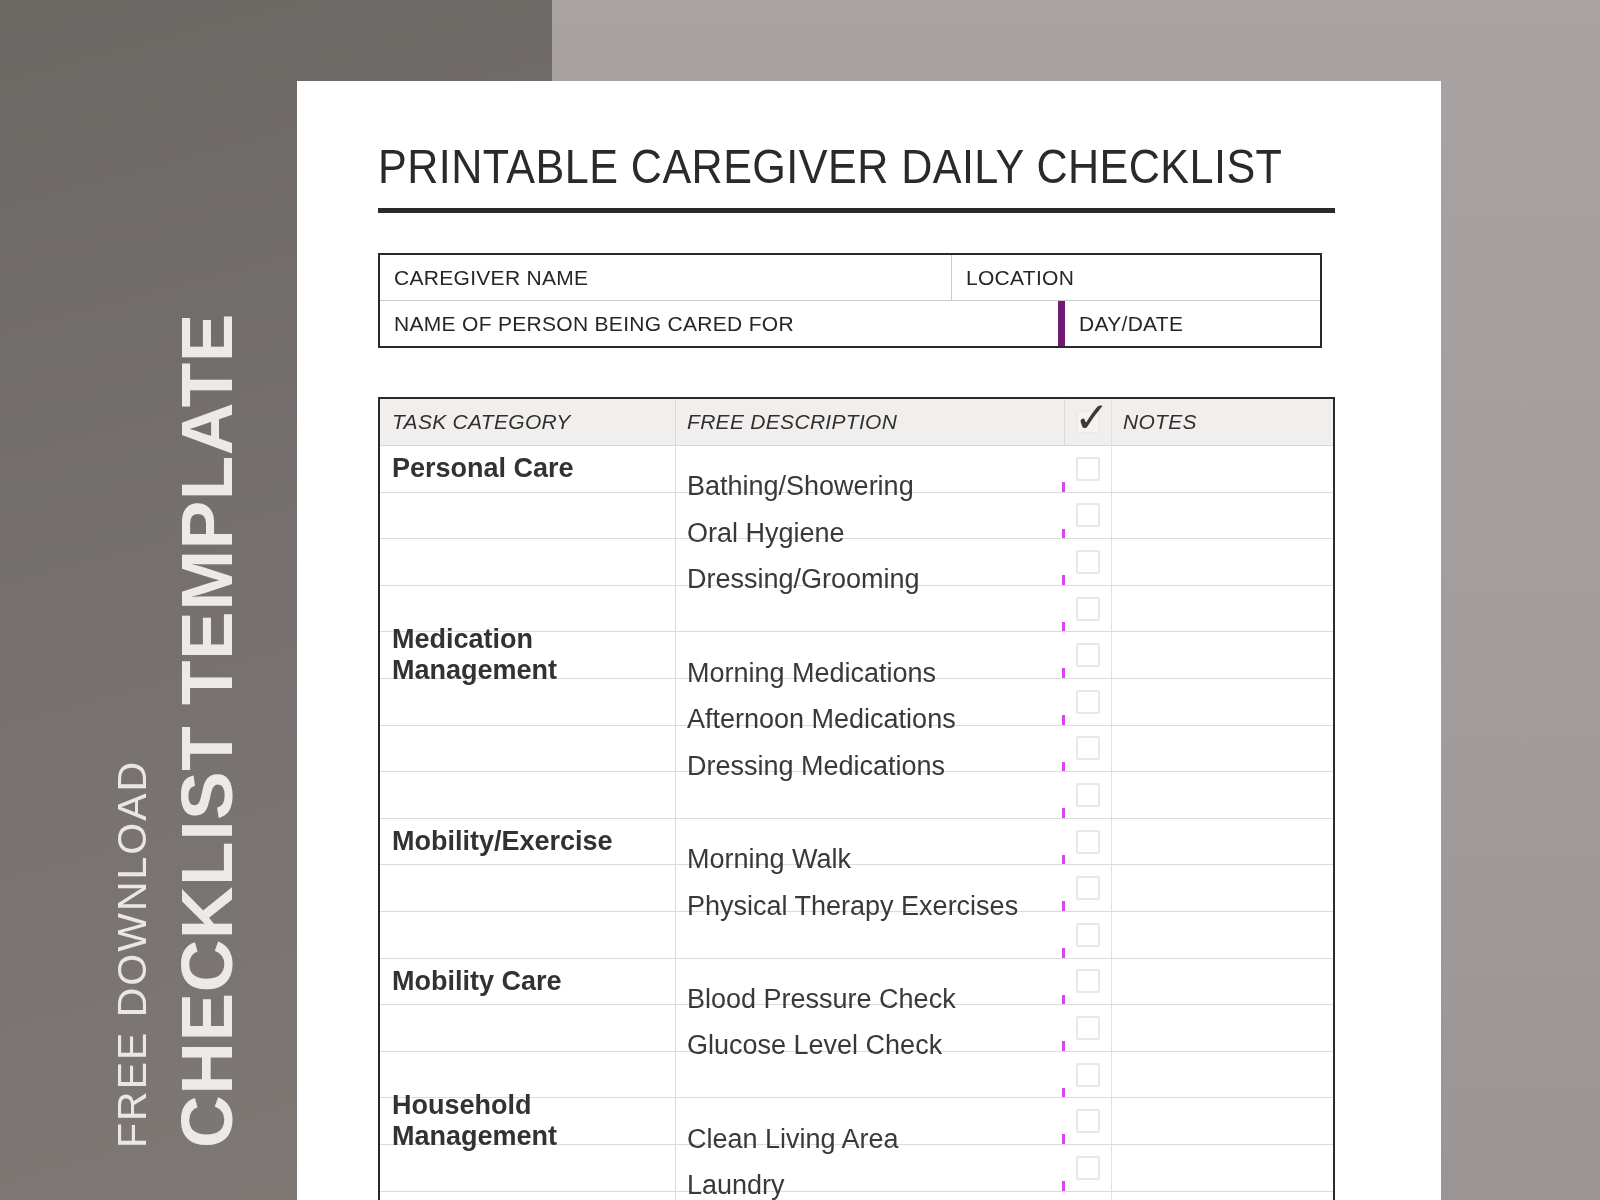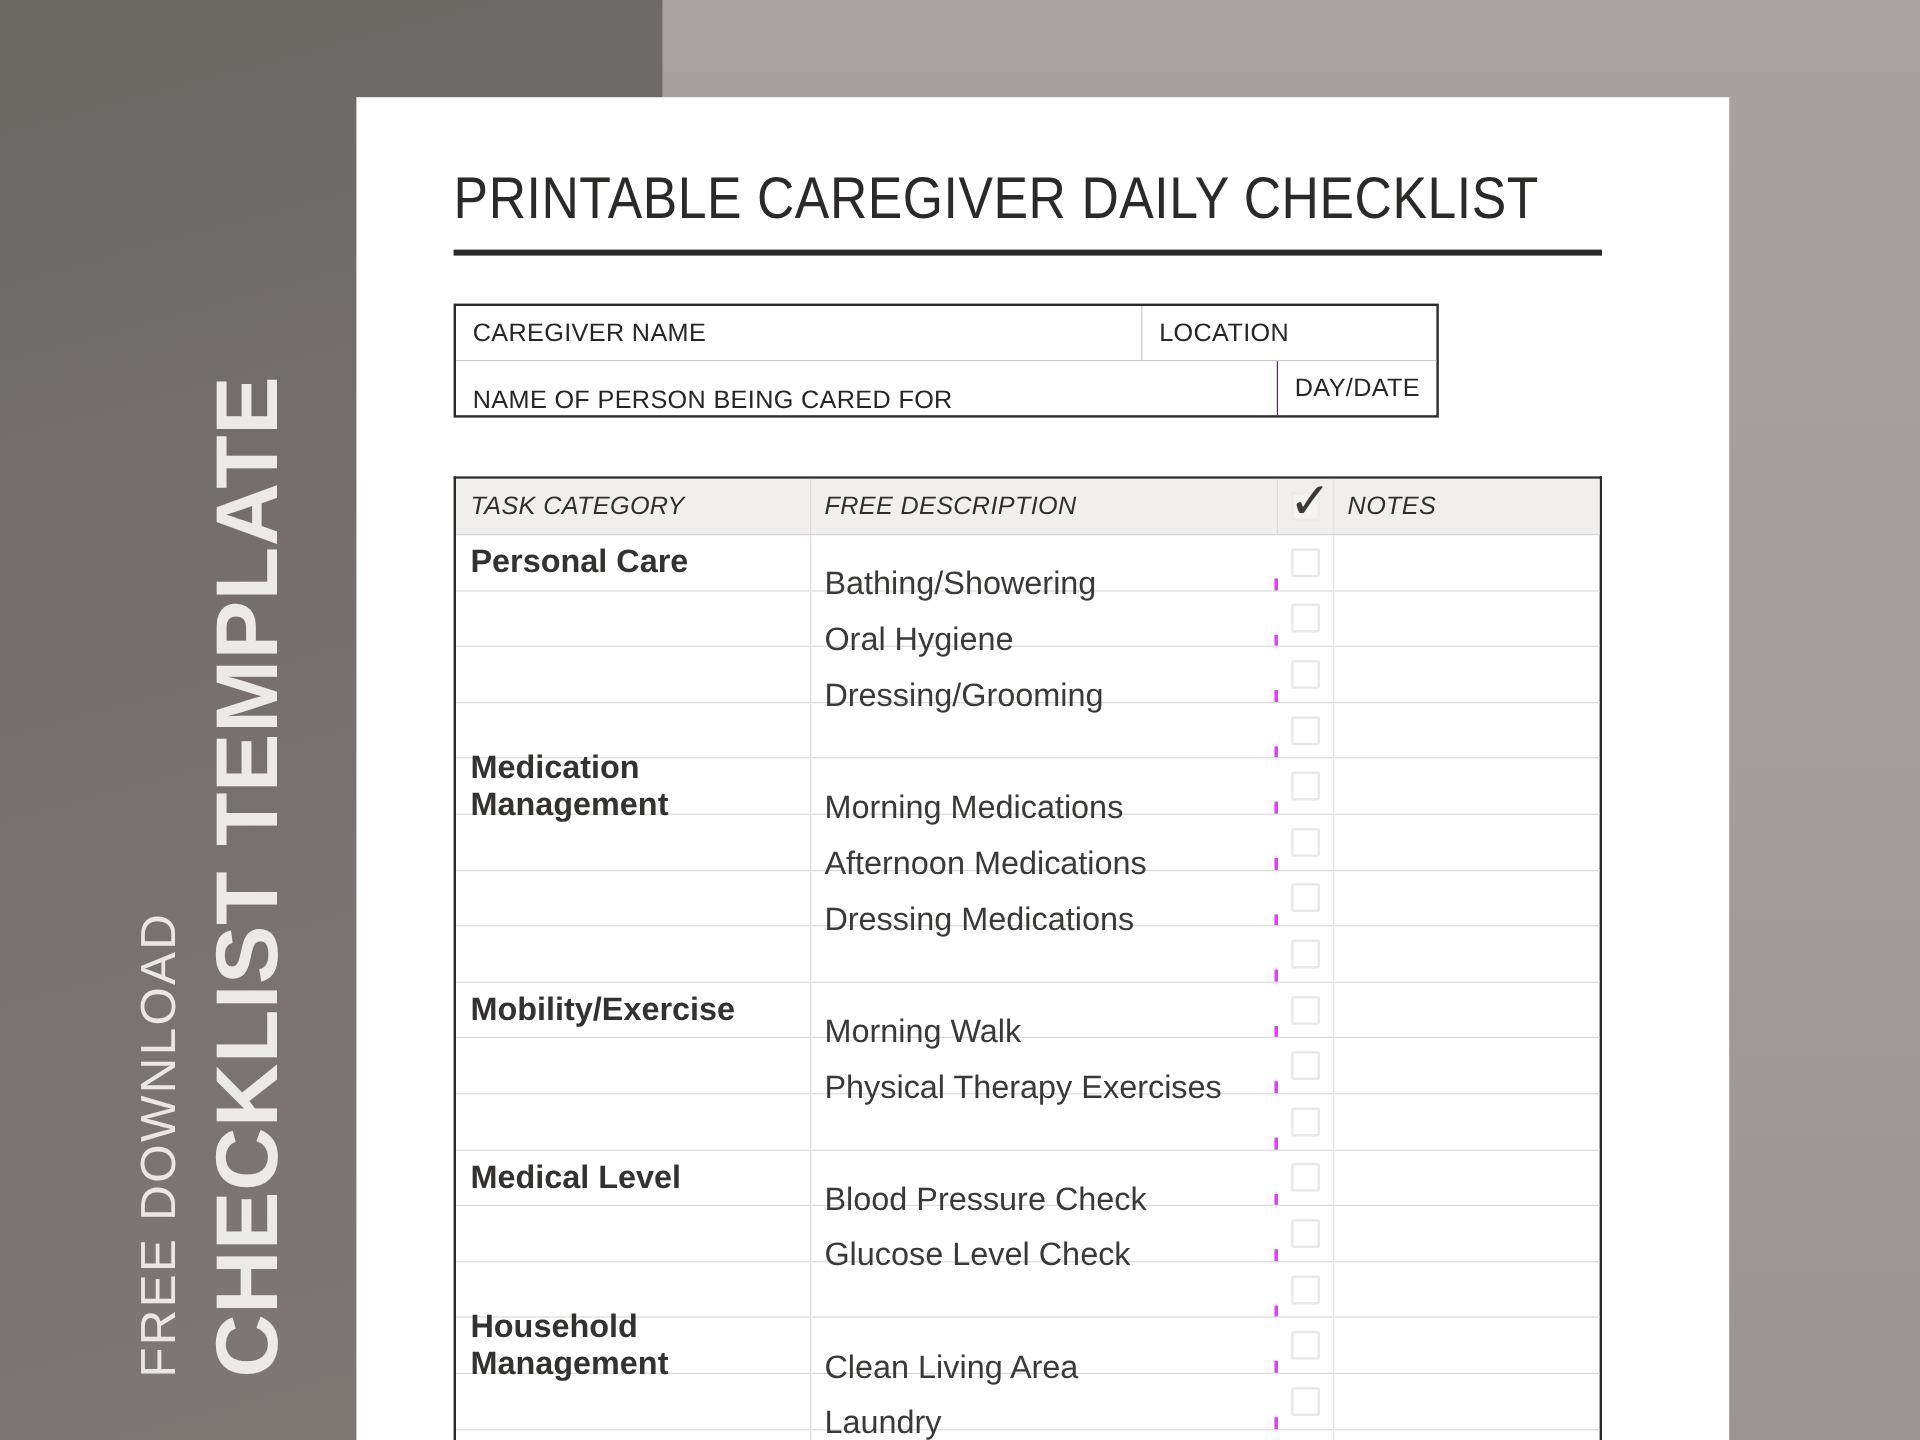--- a/index.html
+++ b/index.html
@@ -26,31 +26,31 @@
   }
   .content{position:absolute;left:81px;top:0;width:957px;}
   .title{
     position:absolute;left:0;top:57px;margin:0;
     font-size:49px;font-weight:500;color:#2b2a29;letter-spacing:0.5px;
     white-space:nowrap;transform:scaleX(0.88);transform-origin:left top;
   }
   .rule{position:absolute;left:0;top:127px;width:957px;height:5px;background:#2b2a29;}
   
   .info-table{
-    position:absolute;left:0;top:172px;width:821px;height:95px;
+    position:absolute;left:0;top:172px;width:944px;height:95px;
     border:2px solid #2b2a29;box-sizing:border-box;display:flex;flex-direction:column;
   }
   .info-row{flex:1;display:flex;box-sizing:border-box;}
   .info-row.r1{border-bottom:1px solid #cbcac9;}
   .info-cell{
     display:flex;align-items:center;box-sizing:border-box;padding-left:14px;
     font-size:21px;color:#272625;letter-spacing:0.3px;
   }
   .info-row.r1 .info-cell.c1{width:572px;border-right:1px solid #cbcac9;}
-  .info-row.r2 .info-cell.c1{width:685px;border-right:1px solid #701a75;align-items:flex-end;}
+  .info-row.r2 .info-cell.c1{width:685px;border-right:7px solid #701a75;}
   .info-cell.c2{flex:1;}
   
   .task-table{
     position:absolute;left:0;top:316px;width:957px;
     border:2px solid #2b2a29;border-bottom:none;box-sizing:border-box;
   }
   .thead{
     display:flex;height:47px;background:#f0efee;border-bottom:1px solid #d8d7d6;
     box-sizing:border-box;font-size:21px;color:#302f2e;letter-spacing:0.3px;
   }
@@ -222,21 +222,21 @@
             <div class="trow">
               <div class="td td-cat"></div>
               <div class="td td-desc"></div>
               <div class="td td-check">
                 <span class="checkbox"></span>
               </div>
               <div class="td td-notes"></div>
             </div>
 
             <div class="trow">
-              <div class="td td-cat">Medical Level</div>
+              <div class="td td-cat">Mobility Care</div>
               <div class="td td-desc">Blood Pressure Check</div>
               <div class="td td-check">
                 <span class="checkbox"></span>
               </div>
               <div class="td td-notes"></div>
             </div>
 
             <div class="trow">
               <div class="td td-cat"></div>
               <div class="td td-desc">Glucose Level Check</div>

